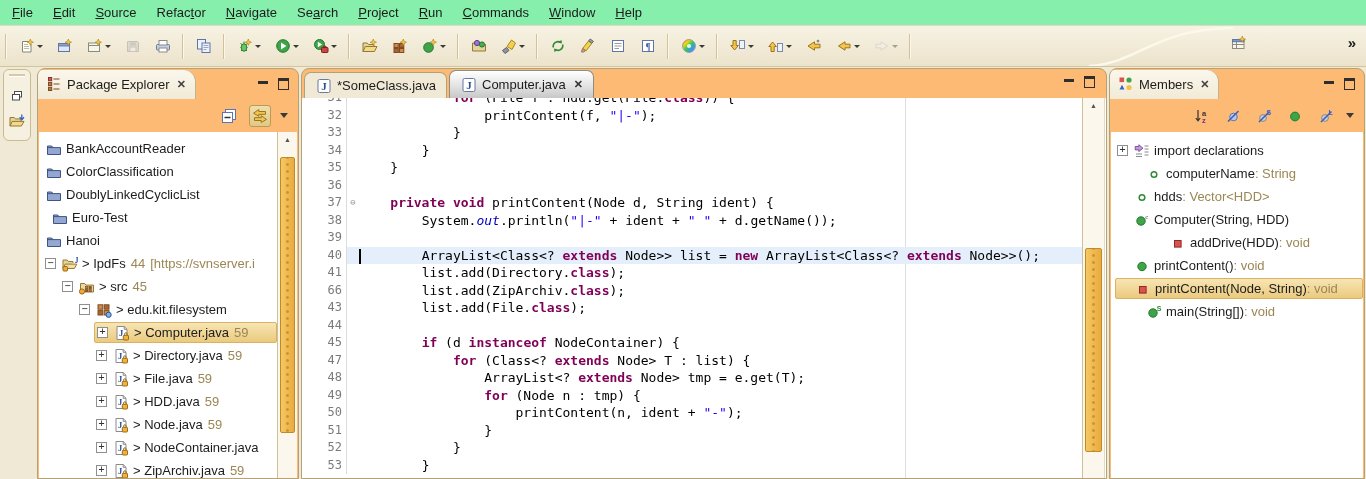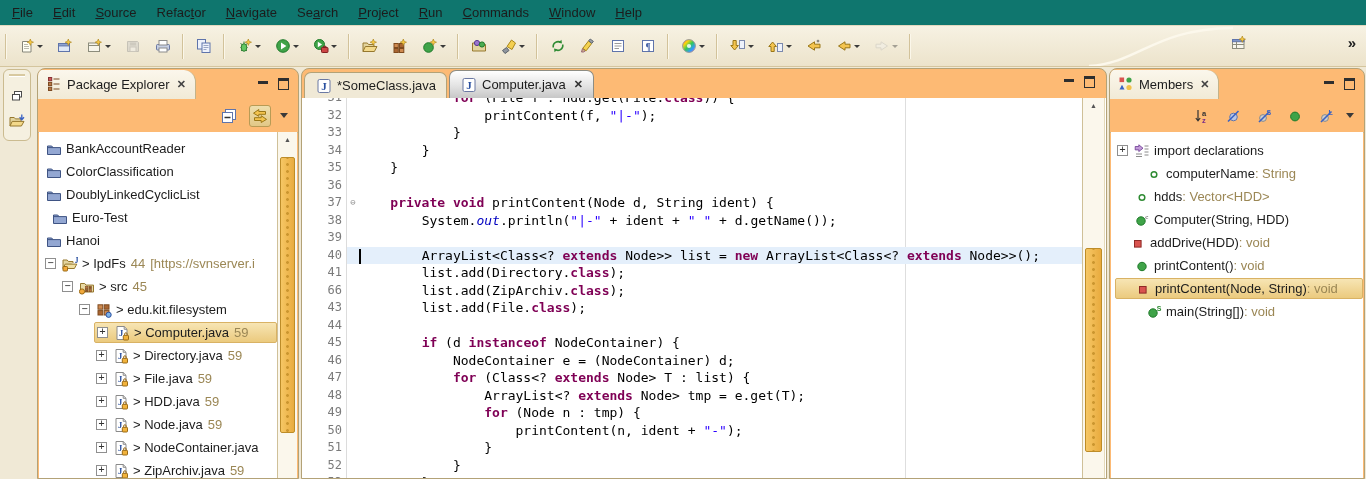--- a/index.html
+++ b/index.html
@@ -2,21 +2,21 @@
 <html><head>
 <meta charset="utf-8">
 <style>
   html,body{margin:0;padding:0}
   body{
     position:relative;width:1366px;height:479px;overflow:hidden;
     background:#f0e9d6;font-family:"Liberation Sans",sans-serif;color:#1c1c1c;
     -webkit-font-smoothing:antialiased;
   }
   
-  .menubar{height:25px;display:flex;align-items:center;background:#0f766e;
+  .menubar{height:25px;display:flex;align-items:center;background:#86efac;
     border-bottom:1px solid #e3d9bf;font-size:13px;padding-left:2px}
   .menu-item{padding:3px 10px;cursor:default;white-space:nowrap}
   .menu-item u{text-decoration:underline}
   
   .toolbar{position:relative;height:40px;display:flex;align-items:center;
     background:linear-gradient(#f7f2e3,#ece3cb);border-bottom:1px solid #d4c59e;padding:0 4px}
   .tb-group{display:flex;align-items:center;gap:9px;padding:0 8px}
   .tb-sep{width:0;height:25px;border-left:1px solid #d2c29a;border-right:1px solid #fbf7ea;margin:0 1px}
   .tb-btn{display:flex;align-items:center;gap:2px;padding:2px;border-radius:3px}
   .tb-btn.disabled{opacity:.42;filter:grayscale(.9)}
@@ -793,27 +793,20 @@
           </div>
           <div class="code-line">
             <span class="c-ann"></span>
             <span class="c-num">45</span>
             <span class="c-sep"></span>
             <span class="c-fold"></span>
             <span class="c-text"><span>        </span><span class="tk-k">if</span><span class="tk-p"> (d </span><span class="tk-k">instanceof</span><span class="tk-p"> NodeContainer) {</span></span>
           </div>
           <div class="code-line">
             <span class="c-ann"></span>
-            <span class="c-num">46</span>
-            <span class="c-sep"></span>
-            <span class="c-fold"></span>
-            <span class="c-text"><span>            </span><span class="tk-p">NodeContainer e = (NodeContainer) d;</span></span>
-          </div>
-          <div class="code-line">
-            <span class="c-ann"></span>
             <span class="c-num">47</span>
             <span class="c-sep"></span>
             <span class="c-fold"></span>
             <span class="c-text"><span>            </span><span class="tk-k">for</span><span class="tk-p"> (Class&lt;? </span><span class="tk-k">extends</span><span class="tk-p"> Node&gt; T : list) {</span></span>
           </div>
           <div class="code-line">
             <span class="c-ann"></span>
             <span class="c-num">48</span>
             <span class="c-sep"></span>
             <span class="c-fold"></span>
@@ -970,21 +963,21 @@
               <span class="exp-sp"></span>
               <span class="icon">
                 <svg width="16" height="16" viewBox="0 0 16 16">
                   <circle cx="7" cy="9" r="4.2" fill="#3fa348" stroke="#1f7a2a"></circle>
                   <text x="11.2" y="6.8" font-size="7" fill="#333" font-family="Liberation Serif,serif">c</text>
                 </svg>
               </span>
               <span class="tlabel">Computer(String, HDD)</span>
             </span>
           </div>
-          <div class="trow" style="padding-left: 0;">
+          <div class="trow" style="padding-left: 0; margin-left: 40px;">
             <span class="body">
               <span class="exp-sp"></span>
               <span class="icon">
                 <svg width="16" height="16" viewBox="0 0 16 16">
                   <rect x="4.5" y="5.5" width="6.6" height="6.6" fill="#d9534f" stroke="#8e2a26"></rect>
                 </svg>
               </span>
               <span class="tlabel">addDrive(HDD)</span>
               <span class="suffix"> : void</span>
             </span>

